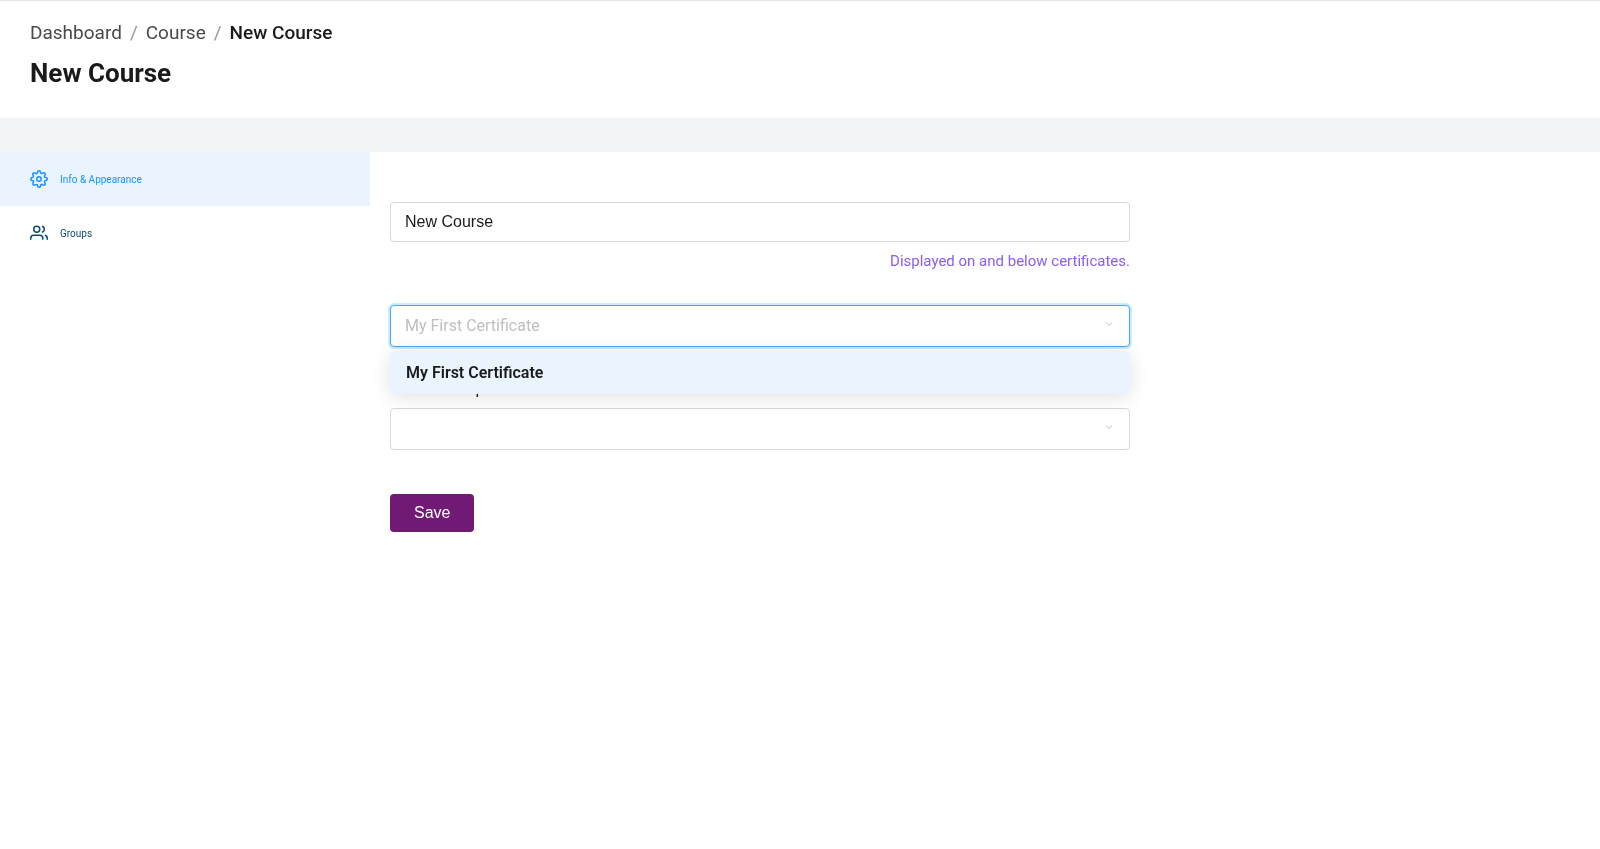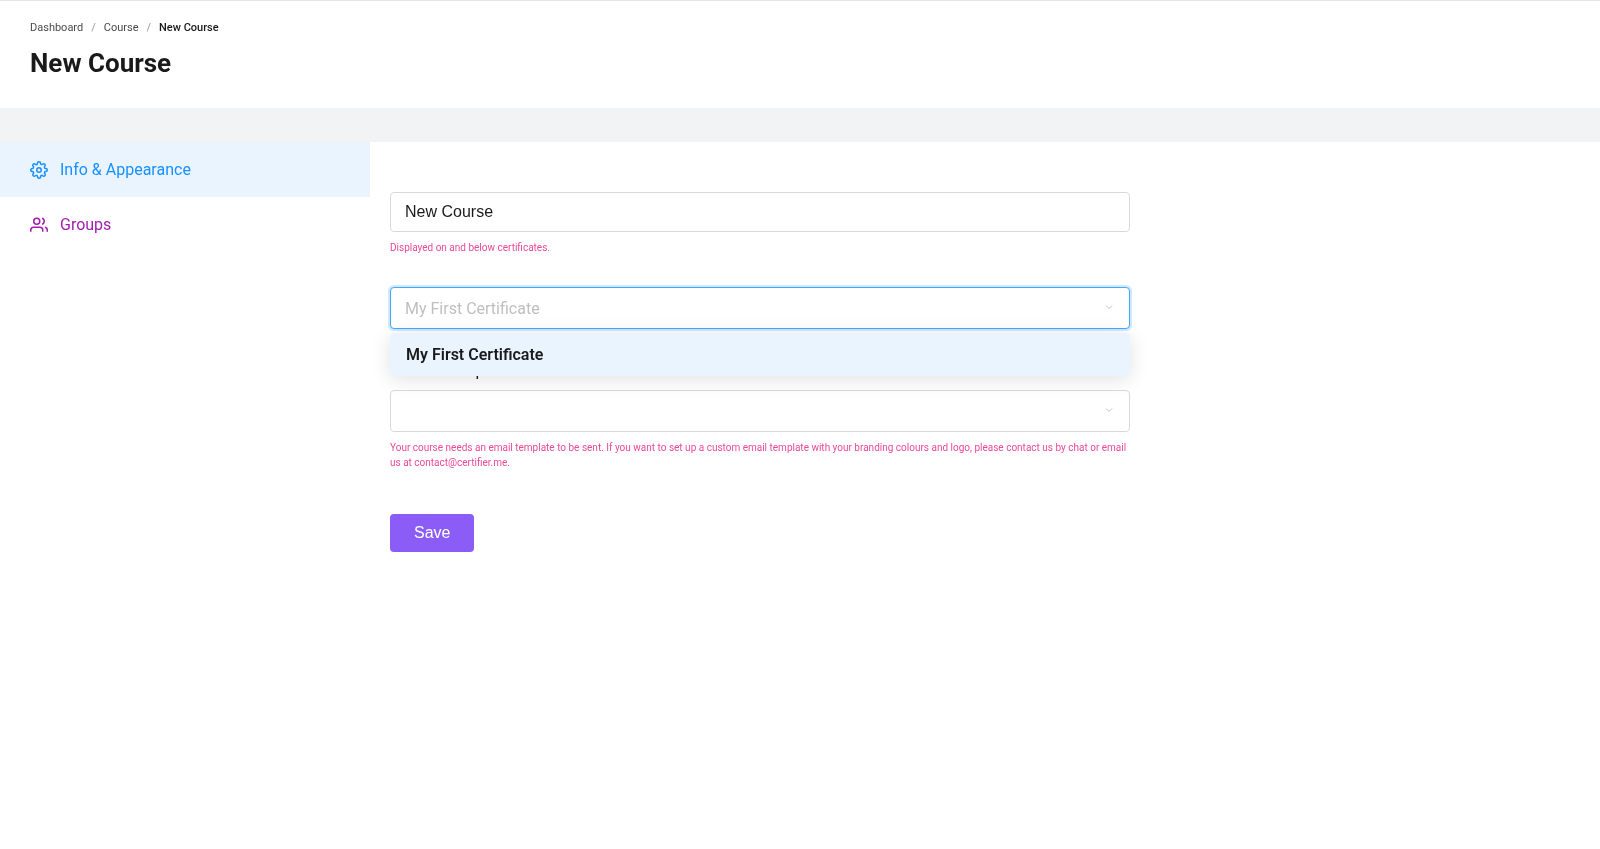--- a/index.html
+++ b/index.html
@@ -14,21 +14,21 @@
     }
     .top-border {
       height: 1px;
       background: #e5e5e5;
     }
     .header {
       padding: 20px 30px 30px 30px;
       background: #fff;
     }
     .breadcrumb {
-      font-size: 11px;
+      font-size: 19px;
       margin-bottom: 14px;
       display: flex;
       align-items: flex-end;
       gap: 8px;
     }
     .breadcrumb a {
       color: #4a4a4a;
       text-decoration: none;
     }
     .breadcrumb .sep {
@@ -53,29 +53,29 @@
     .sidebar {
       width: 370px;
       flex-shrink: 0;
       padding-top: 0;
     }
     .sidebar-item {
       display: flex;
       align-items: center;
       gap: 12px;
       padding: 18px 30px;
-      font-size: 16px;
+      font-size: 10px;
       cursor: pointer;
     }
     .sidebar-item.active {
       background: #eaf4ff;
       color: #1890ff;
     }
     .sidebar-item.inactive {
-      color: #a21caf;
+      color: #0c4a6e;
     }
     .sidebar-icon {
       width: 18px;
       height: 18px;
       display: flex;
       align-items: center;
       justify-content: center;
     }
     .content {
       flex: 1;
@@ -99,24 +99,25 @@
     .form-input {
       width: 100%;
       padding: 10px 14px;
       font-size: 16px;
       border: 1px solid #d9d9d9;
       border-radius: 4px;
       outline: none;
       color: #1a1a1a;
     }
     .form-help {
-      font-size: 10px;
-      color: #ec4899;
+      font-size: 15px;
+      color: #8b5cf6;
       margin-top: 8px;
       line-height: 1.5;
+      text-align: right;
     }
     .select-wrapper {
       position: relative;
     }
     .select-box {
       width: 100%;
       padding: 10px 14px;
       font-size: 16px;
       border: 1px solid #d9d9d9;
       border-radius: 4px;
@@ -150,21 +151,21 @@
       overflow: hidden;
     }
     .dropdown-option {
       padding: 12px 16px;
       font-size: 16px;
       font-weight: 600;
       cursor: pointer;
       background: #eaf4ff;
     }
     .save-btn {
-      background: #8b5cf6;
+      background: #701a75;
       color: #fff;
       border: none;
       padding: 10px 24px;
       font-size: 16px;
       border-radius: 4px;
       cursor: pointer;
       margin-top: 12px;
     }
   </style>
 </head>
@@ -237,18 +238,17 @@
         <span class="required">*</span><span>Email Template</span>
       </label>
       <div class="select-box">
         <span></span>
         <span class="chevron">
           <svg width="12" height="12" viewBox="0 0 24 24" fill="none" stroke="currentColor" stroke-width="2">
               <polyline points="6 9 12 15 18 9"></polyline>
             </svg>
         </span>
       </div>
-      <div class="form-help">Your course needs an email template to be sent. If you want to set up a custom email template with your branding colours and logo, please contact us by chat or email us at contact@certifier.me.</div>
     </div>
 
     <button class="save-btn">Save</button>
   </div>
 </div>
 
 </body></html>

